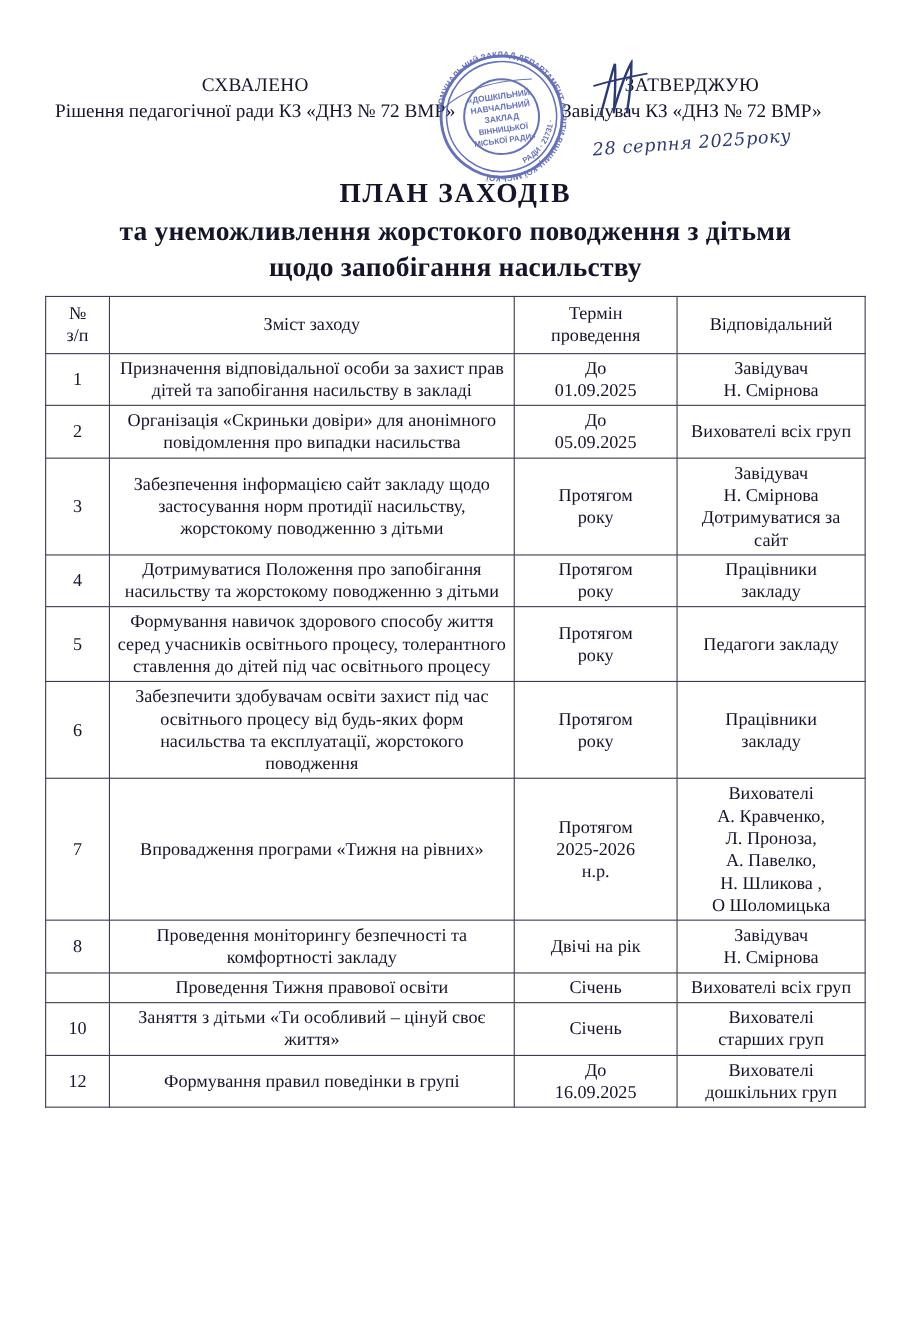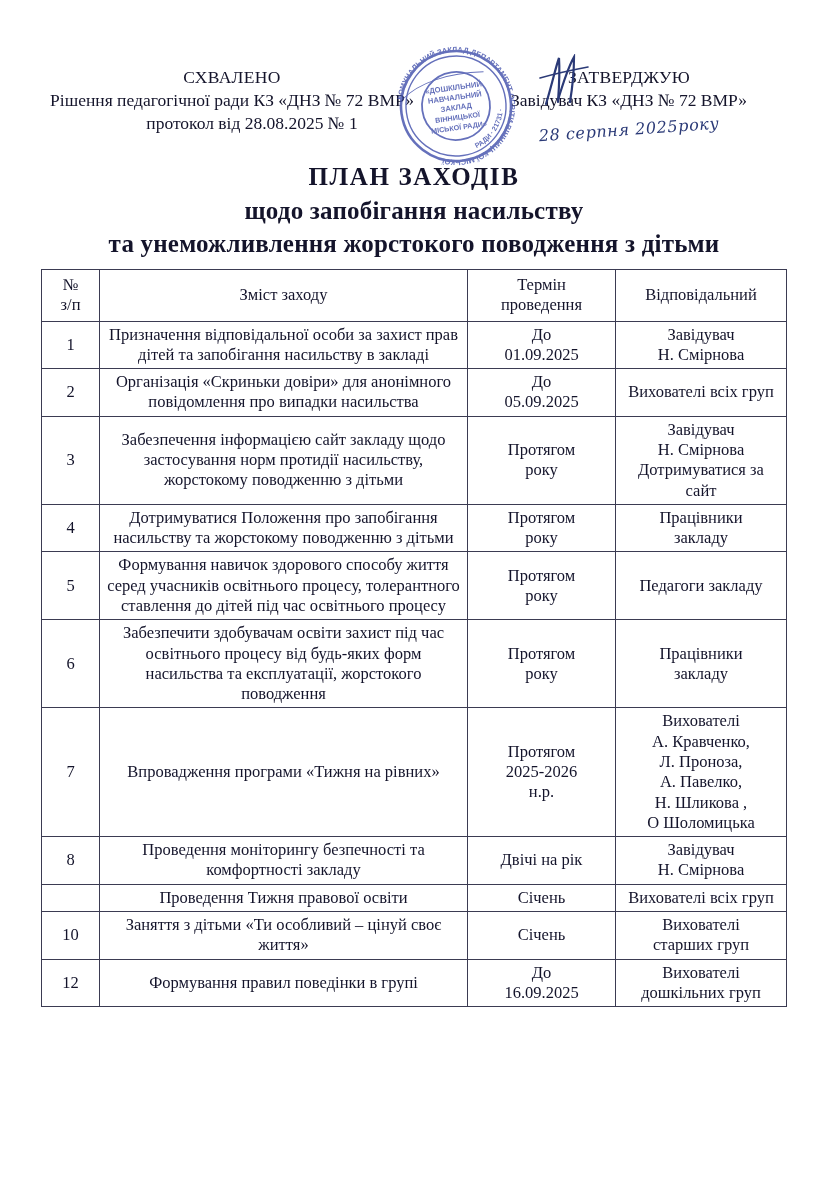--- a/index.html
+++ b/index.html
@@ -117,21 +117,20 @@
 </style>
 </head>
 <body>
 
 <div class="page">
 
   <div class="approval">
     <div class="approval-left">
       <div class="ttl">СХВАЛЕНО</div>
       <div class="line2">Рішення педагогічної ради КЗ «ДНЗ № 72 ВМР»</div>
-      <div class="line3">протокол від 28.08.2025 № 1</div>
     </div>
 
     <div class="approval-right">
       <svg class="signature" viewBox="0 0 60 54">
         <path d="M8 50 C14 30 18 12 21 4 C22 18 21 34 20 48" stroke="#2b3a77" stroke-width="2.2" fill="none" stroke-linecap="round"></path>
         <path d="M20 46 C26 26 32 10 36 3 C36 20 34 36 32 48" stroke="#2b3a77" stroke-width="2.2" fill="none" stroke-linecap="round"></path>
         <path d="M2 24 C16 20 34 16 50 13" stroke="#2b3a77" stroke-width="1.6" fill="none" stroke-linecap="round"></path>
       </svg>
       <div class="ttl">ЗАТВЕРДЖУЮ</div>
       <div>Завідувач КЗ «ДНЗ № 72 ВМР»</div>
@@ -158,22 +157,22 @@
       <text x="64" y="58" text-anchor="middle" font-family="'Liberation Sans', sans-serif" font-size="7.6" fill="#3a49a8" font-weight="bold">НАВЧАЛЬНИЙ</text>
       <text x="64" y="68" text-anchor="middle" font-family="'Liberation Sans', sans-serif" font-size="7.6" fill="#3a49a8" font-weight="bold">ЗАКЛАД</text>
       <text x="64" y="78" text-anchor="middle" font-family="'Liberation Sans', sans-serif" font-size="7.2" fill="#3a49a8" font-weight="bold">ВІННИЦЬКОЇ</text>
       <text x="64" y="88" text-anchor="middle" font-family="'Liberation Sans', sans-serif" font-size="7.2" fill="#3a49a8" font-weight="bold">МІСЬКОЇ РАДИ»</text>
       <path d="M12 50 C30 36 60 30 96 34" stroke="#3a49a8" stroke-width="1" fill="none"></path>
     </g>
   </svg>
 
   <div class="doc-title">
     <div class="l1">ПЛАН ЗАХОДІВ</div>
+    <div>та унеможливлення жорстокого поводження з дітьми</div>
     <div>щодо запобігання насильству</div>
-    <div>та унеможливлення жорстокого поводження з дітьми</div>
   </div>
 
   <table class="plan">
     <colgroup>
       <col class="c-num">
         <col class="c-content">
         <col class="c-term">
         <col class="c-resp">
     </colgroup>
     <thead>

